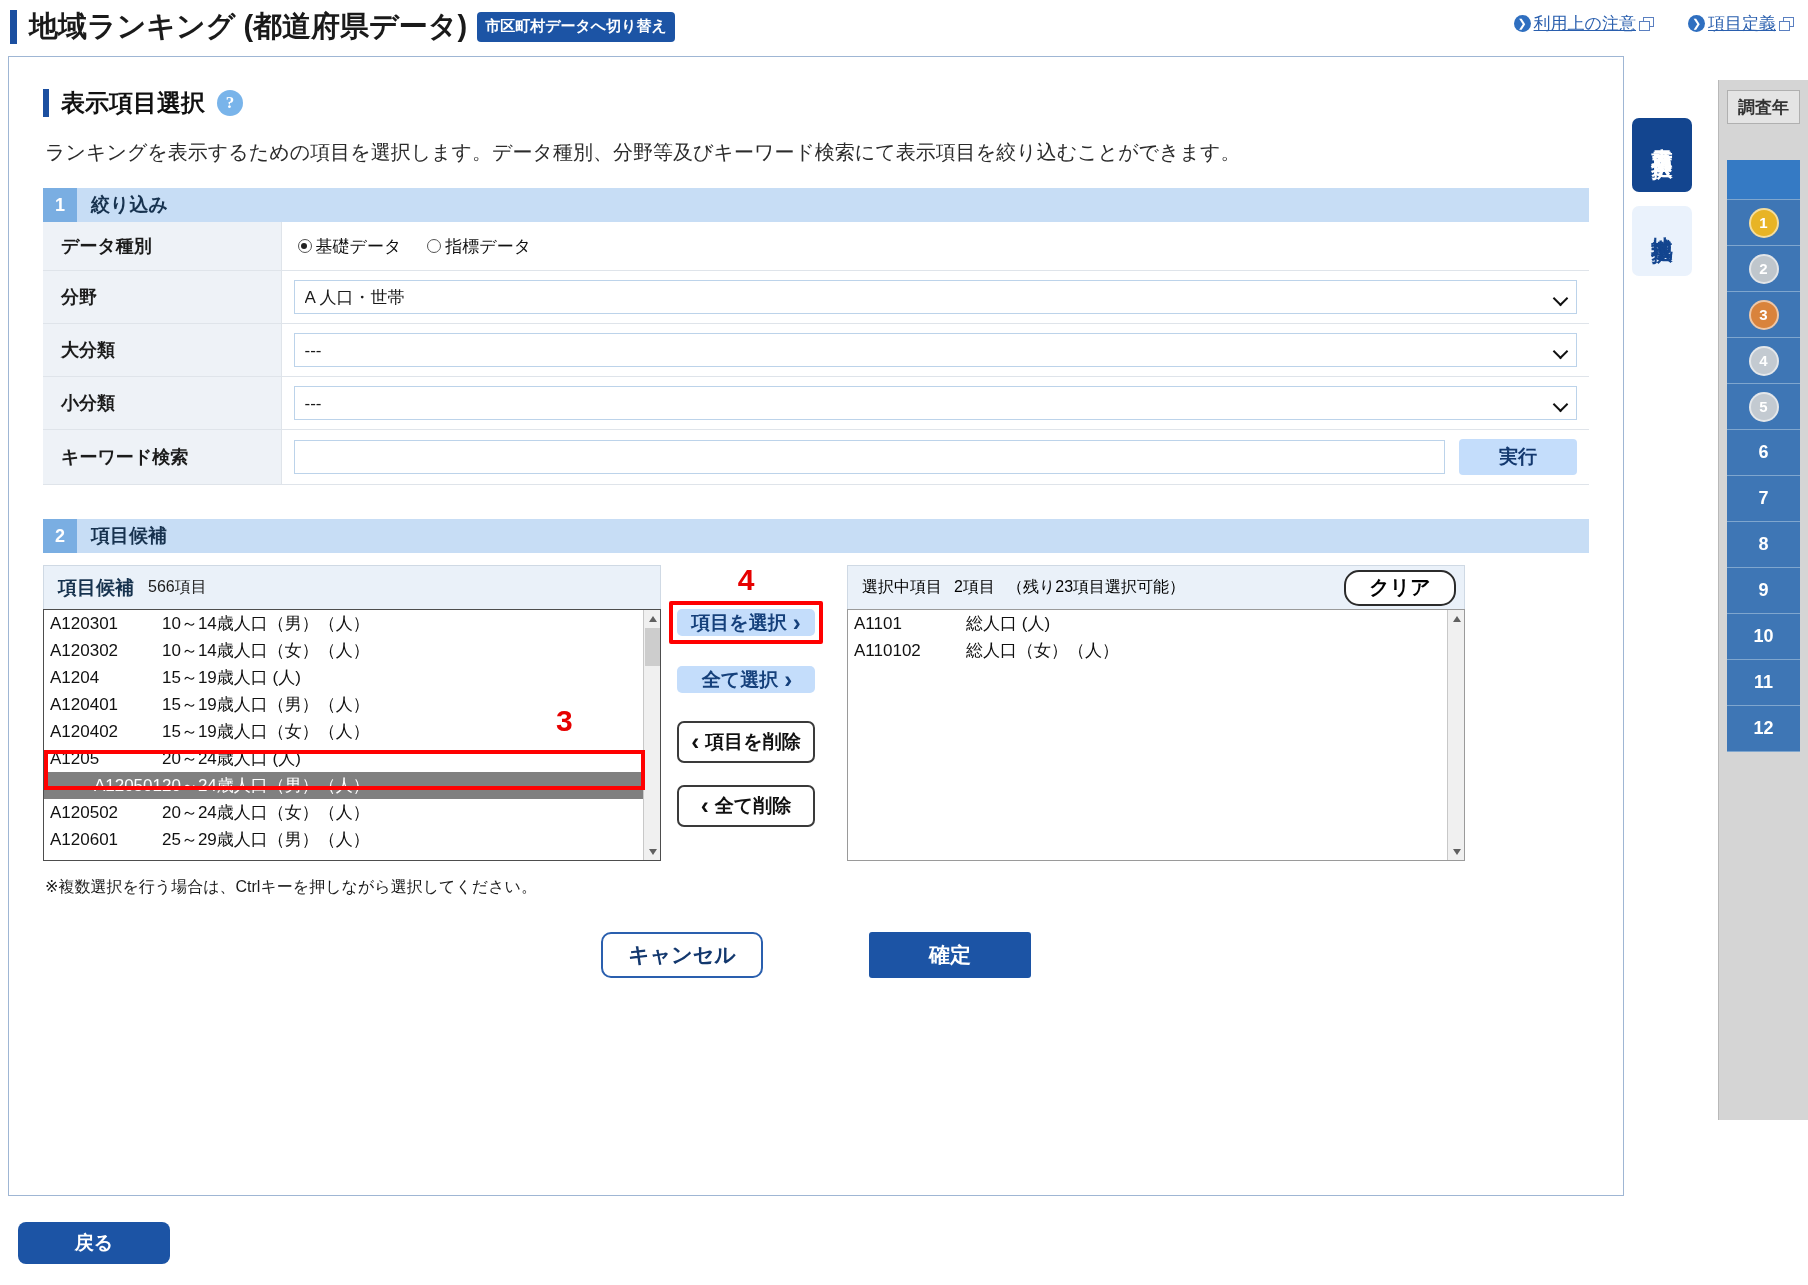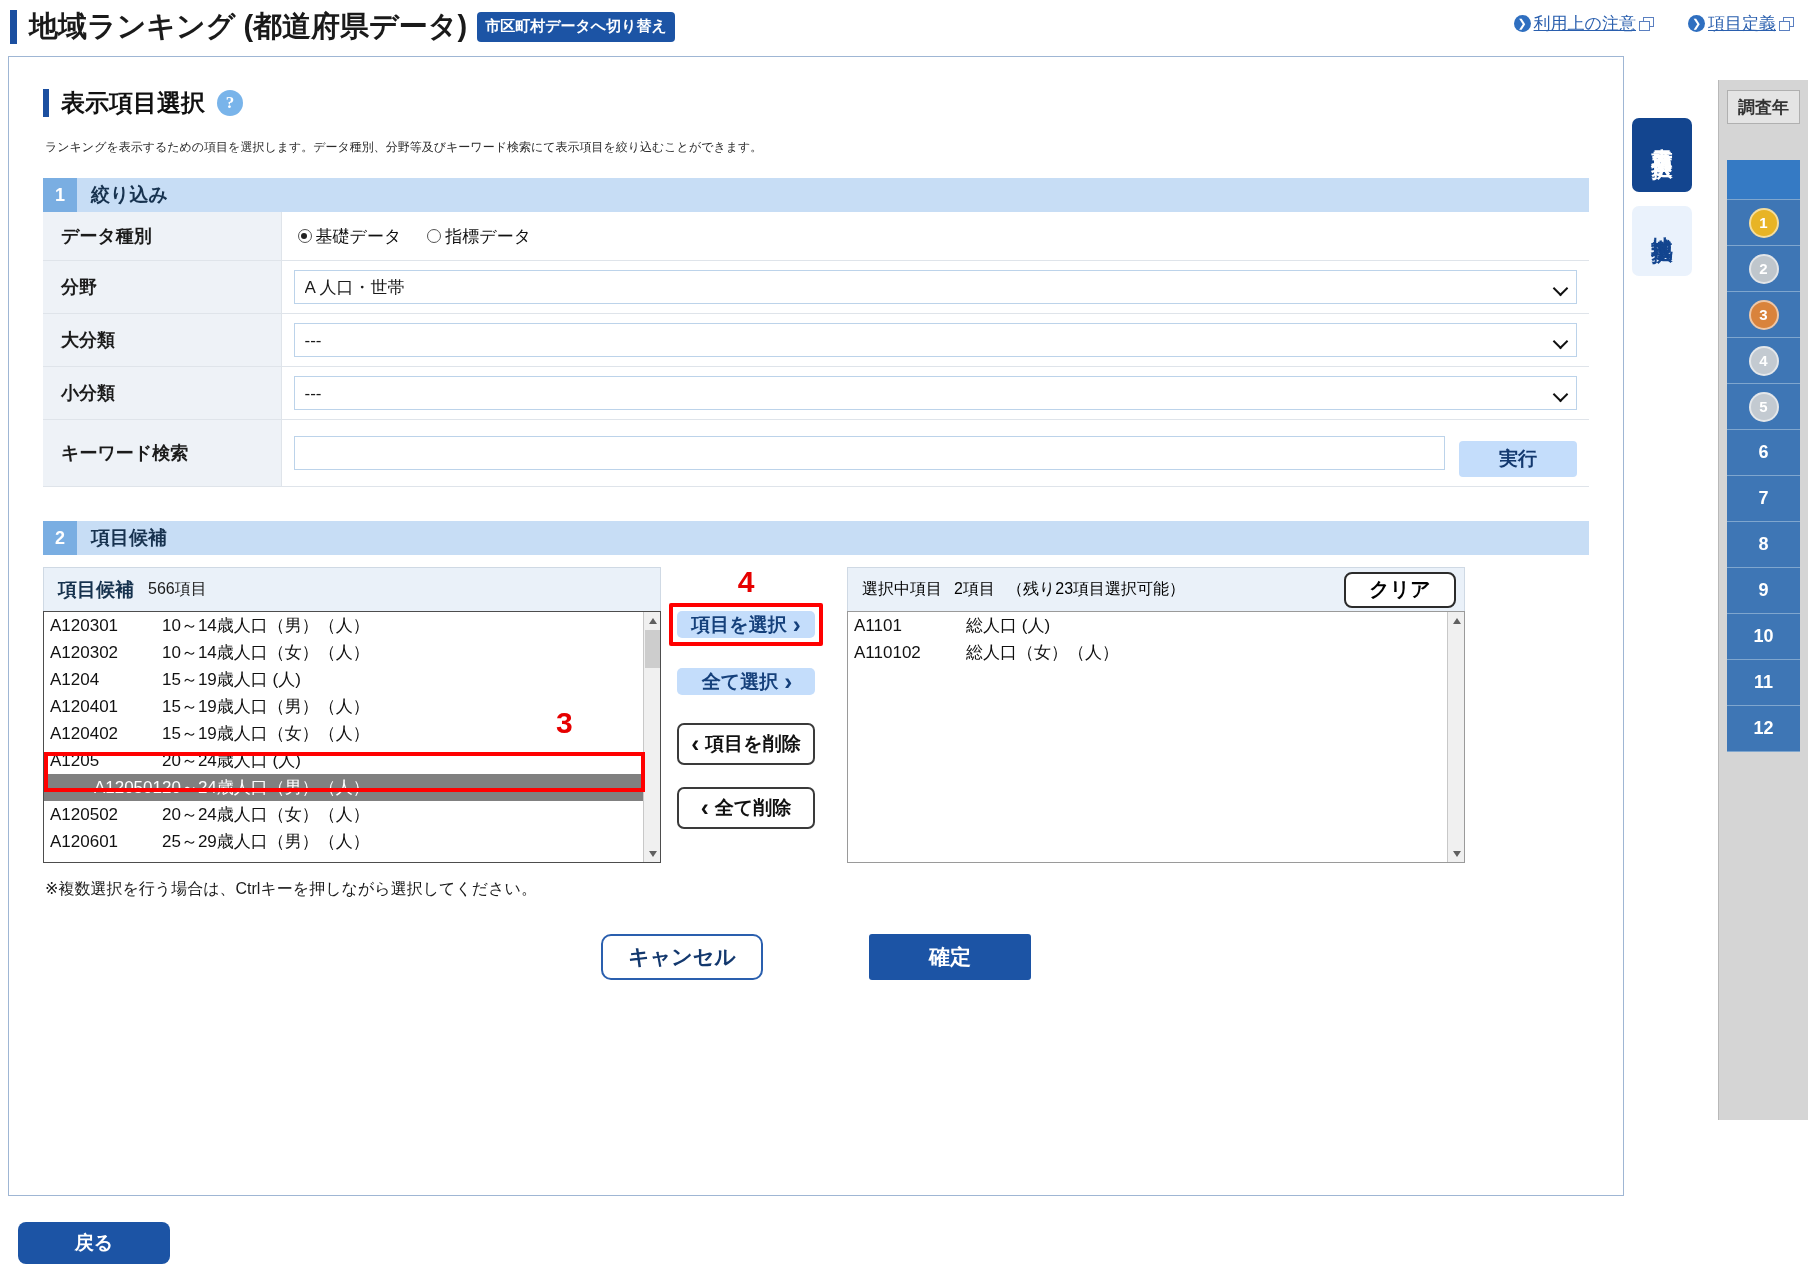--- a/index.html
+++ b/index.html
@@ -61,21 +61,21 @@
   .panel-inner { padding: 30px 34px 0 34px; }
 
   .sec-title { display: flex; align-items: center; gap: 12px; margin-bottom: 20px; }
   .sec-title .bar { width: 6px; height: 28px; background: #1b4fa0; }
   .sec-title .txt { font-size: 24px; font-weight: bold; color: #111; }
   .help-icon {
     width: 26px; height: 26px; border-radius: 50%; background: #79b4ea; color: #fff;
     font-size: 17px; font-weight: bold; text-align: center; line-height: 26px;
     cursor: pointer; font-family: "Liberation Serif", serif;
   }
-  .desc { font-size: 12px; color: #2b2b2b; margin: 0 0 22px 2px; }
+  .desc { font-size: 20px; color: #2b2b2b; margin: 0 0 22px 2px; }
 
   
   .band { display: flex; align-items: stretch; height: 34px; background: #c7ddf5; }
   .band .num {
     width: 34px; background: #7aaee2; color: #fff; font-weight: bold; font-size: 18px;
     display: flex; align-items: center; justify-content: center;
   }
   .band .btxt {
     display: flex; align-items: center; padding-left: 14px;
     font-size: 19px; font-weight: bold; color: #17324f;
@@ -111,21 +111,21 @@
   }
   .kw-row { display: flex; align-items: center; gap: 14px; }
   .kw-input {
     flex: 1 1 auto; height: 34px; border: 1px solid #bcd3ea; background: #fff;
     font-size: 16px; padding: 0 8px; font-family: "Liberation Sans", sans-serif;
     border-radius: 0;
   }
   .run-btn {
     width: 118px; height: 36px; background: #c4ddfb; color: #13386e;
     border: none; border-radius: 4px; font-size: 19px; font-weight: bold;
-    cursor: pointer; font-family: Liberation Serif, serif; margin-top: 12px;
+    cursor: pointer; font-family: Liberation Serif, serif;
   }
 
   
   .xfer { display: flex; margin-top: 12px; }
   .list-col { width: 618px; flex: 0 0 auto; }
   .list-head {
     height: 44px; background: #eaf1f9; border: 1px solid #cfd9e4; border-bottom: none;
     display: flex; align-items: center; padding: 0 14px; gap: 14px;
   }
   .list-head .lh-title { font-size: 19px; font-weight: bold; color: #16324e; }
@@ -172,21 +172,21 @@
   }
   .hl-box { border: 4px solid #ff0000; padding: 4px; border-radius: 2px; }
 
   .sel-col { width: 618px; flex: 0 0 auto; margin-left: 16px; }
   .sel-head {
     height: 44px; background: #eaf1f9; border: 1px solid #cfd9e4; border-bottom: none;
     display: flex; align-items: center; padding: 0 8px 0 14px; gap: 12px;
   }
   .clear-btn {
     margin-left: auto; width: 112px; height: 36px; background: #fff; border: 2px solid #2b2b2b;
-    border-radius: 8px; font-size: 20px; font-weight: bold; cursor: pointer;
+    border-radius: 15px; font-size: 20px; font-weight: bold; cursor: pointer;
     font-family: "Liberation Sans", sans-serif;
   }
   .sel-box { height: 252px; border: 1px solid #9a9a9a; background: #fff; position: relative; overflow: hidden; }
 
   .note { font-size: 16px; color: #1b1b1b; margin: 16px 0 0 2px; }
 
   .actions { display: flex; justify-content: center; gap: 106px; margin-top: 34px; }
   .cancel-btn {
     width: 162px; height: 46px; background: #fff; color: #13386e; border: 2px solid #2a5fae;
     border-radius: 10px; font-size: 21px; font-weight: bold; cursor: pointer;

